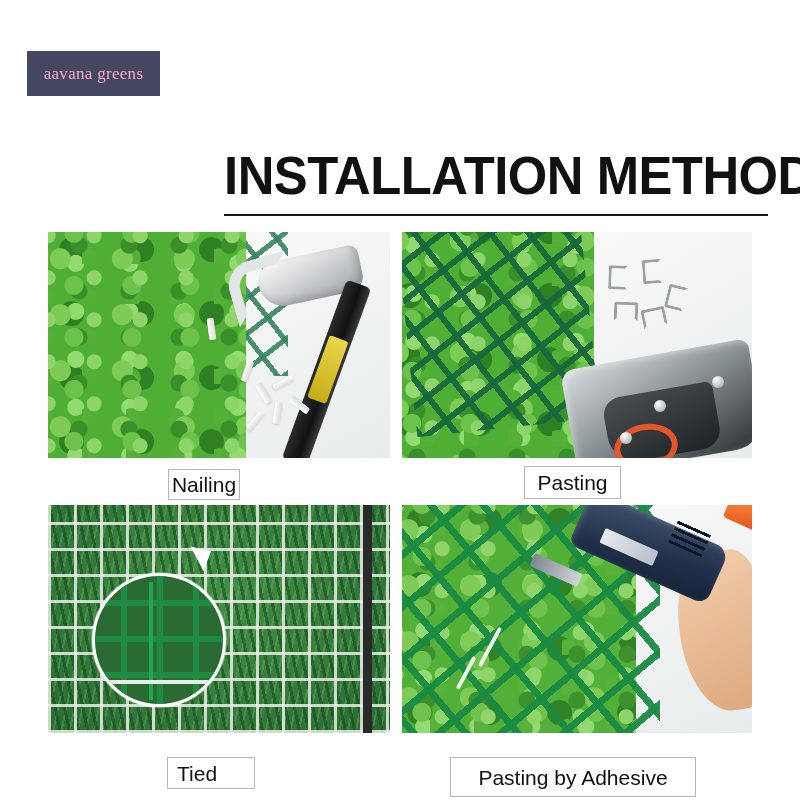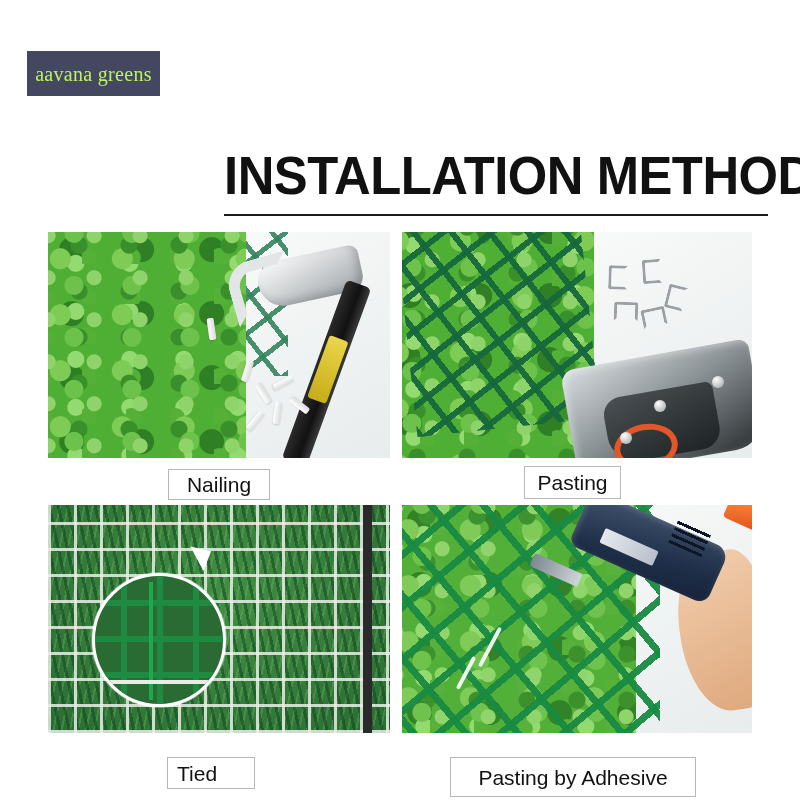--- a/index.html
+++ b/index.html
@@ -23,22 +23,22 @@
     top: 51px;
     width: 133px;
     height: 45px;
     background: #434860;
     display: flex;
     align-items: center;
     justify-content: center;
   }
   #brand-logo .logo-text {
     font-family: "Liberation Serif", serif;
-    color: #bef264;
-    font-size: 20px;
+    color: #f9a8d4;
+    font-size: 17px;
     letter-spacing: 0.3px;
     line-height: 1;
     position: relative;
     white-space: nowrap;
   }
   #brand-logo .logo-tm {
     font-family: "Liberation Serif", serif;
     color: #ffffff;
     font-size: 8px;
     position: absolute;
@@ -336,21 +336,21 @@
     position: absolute;
     background: #ffffff;
     border: 1px solid #b7b7b7;
     color: #111111;
     font-size: 21px;
     line-height: 1;
     display: flex;
     align-items: center;
     box-sizing: border-box;
   }
-  #caption-nailing  { left: 168px; top: 469px; width: 102px;  height: 31px; justify-content: center; text-align: center; }
+  #caption-nailing  { left: 168px; top: 469px; width: 72px;  height: 31px; justify-content: center; text-align: center; }
   #caption-stapling { left: 524px; top: 466px; width: 97px;  height: 33px; justify-content: center; }
   #caption-tied     { left: 167px; top: 757px; width: 88px;  height: 32px; justify-content: flex-start; padding-left: 9px; }
   #caption-adhesive { left: 450px; top: 757px; width: 246px; height: 40px; justify-content: center; }
 </style>
 </head>
 <body>
 
 <div id="brand-logo">
   <span class="logo-text">aavana greens</span>
   <span class="logo-tm">TM</span>

